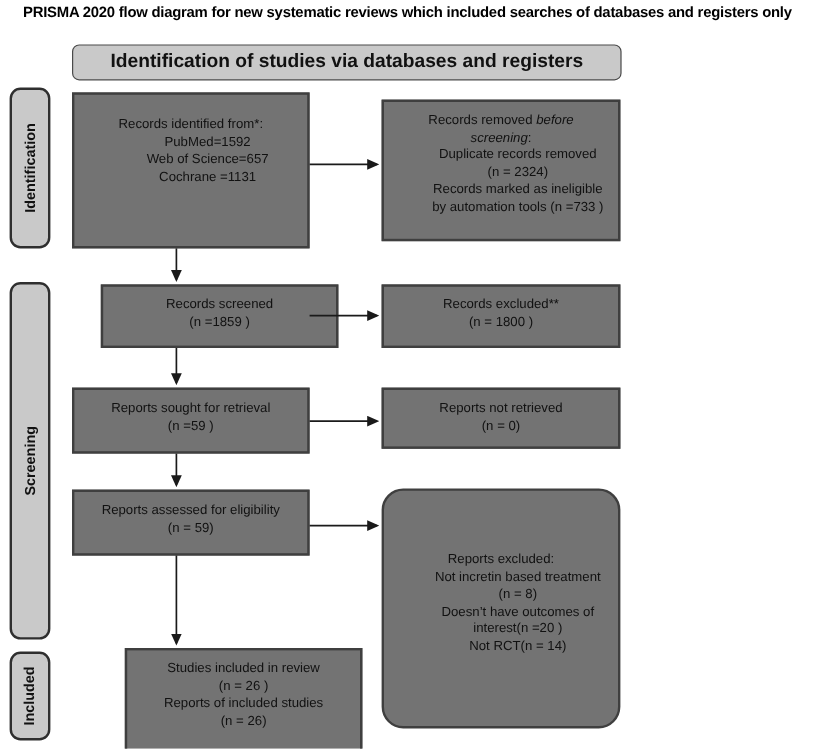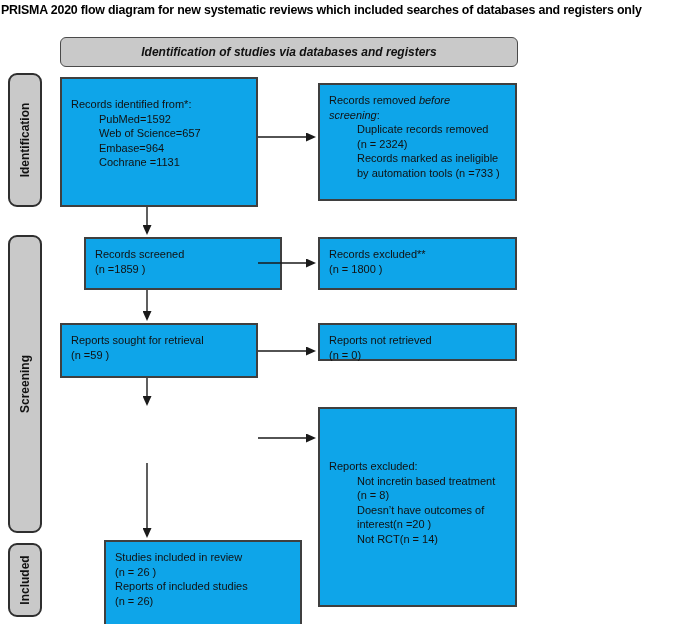--- a/index.html
+++ b/index.html
@@ -9,68 +9,69 @@
     --bg:#ffffff;
   }
   *{margin:0;padding:0;box-sizing:border-box;}
   html,body{background:#fff;}
   body{font-family:"Liberation Sans",sans-serif;}
   .canvas{
     position:relative;
     width:678px;height:624px;
     background:var(--bg);
     overflow:hidden;
+    text-align:center;
   }
   .title{
     position:absolute;left:1px;top:3px;width:677px;
     font-size:12.4px;font-weight:bold;color:#000;
     letter-spacing:-0.2px;
     white-space:nowrap;
   }
   .banner{
     position:absolute;left:60px;top:37px;width:458px;height:30px;
     background:var(--fill-gray);
     border:1.5px solid #4a4a4a;border-radius:6px;
     display:flex;align-items:center;justify-content:center;
-    font-size:12px;font-weight:bold;color:#111;font-style:italic;
+    font-size:16px;font-weight:bold;color:#111;
   }
   .ribbon{
     position:absolute;left:8px;width:34px;
     background:var(--fill-gray);
     border:2px solid #2f2f2f;border-radius:9px;
     display:flex;align-items:center;justify-content:center;
   }
   .ribbon span{
     transform:rotate(-90deg);
     white-space:nowrap;
     font-size:12px;font-weight:bold;color:#111;
   }
   .ribbon.identification{top:73px;height:134px;}
   .ribbon.screening{top:235px;height:298px;}
   .ribbon.included{top:543px;height:74px;}
   .box{
     position:absolute;
-    background:#0ea5e9;
+    background:#737373;
     border:2px solid var(--border-dark);
     font-size:11px;line-height:14.5px;color:#111;
     padding:8px 9px;
   }
   .box .line{white-space:nowrap;}
   .box .line.indent{padding-left:28px;}
   .col-left{left:60px;width:198px;}
   .col-right{left:318px;width:199px;}
   .box.l1{top:77px;height:130px;padding-top:18px;}
   .box.l2{top:237px;height:53px;margin-left:24px;}
   .box.l3{top:323px;height:55px;}
   .box.l4{top:408px;height:55px;}
   .box.l5{top:540px;height:88px;margin-left:44px;}
   .box.r1{top:83px;height:118px;}
   .box.r2{top:237px;height:53px;}
-  .box.r3{top:323px;height:38px;}
-  .box.r4{top:407px;height:200px;padding-top:50px;}
+  .box.r3{top:323px;height:51px;}
+  .box.r4{top:407px;height:200px;padding-top:50px;border-radius:18px;}
   svg.arrows{position:absolute;left:0;top:0;width:678px;height:624px;pointer-events:none;}
 </style>
 </head>
 <body>
 
 <div class="canvas">
 
   <div class="title">PRISMA 2020 flow diagram for new systematic reviews which included searches of databases and registers only</div>
 
   <div class="banner">
@@ -84,21 +85,20 @@
     <span>Screening</span>
   </div>
   <div class="ribbon included">
     <span>Included</span>
   </div>
 
   <div class="box col-left l1">
       <div class="line"><span>Records identified from*:</span></div>
       <div class="line indent"><span>PubMed=1592</span></div>
       <div class="line indent"><span>Web of Science=657</span></div>
-      <div class="line indent"><span>Embase=964</span></div>
       <div class="line indent"><span>Cochrane =1131</span></div>
     </div>
   <div class="box col-right r1">
       <div class="line"><span>Records removed </span><span style="font-style: italic;">before</span></div>
       <div class="line"><span style="font-style: italic;">screening</span><span>:</span></div>
       <div class="line indent"><span>Duplicate records removed</span></div>
       <div class="line indent"><span>(n = 2324)</span></div>
       <div class="line indent"><span>Records marked as ineligible</span></div>
       <div class="line indent"><span>by automation tools (n =733 )</span></div>
     </div>
@@ -110,20 +110,24 @@
       <div class="line"><span>Records excluded**</span></div>
       <div class="line"><span>(n = 1800 )</span></div>
     </div>
   <div class="box col-left l3">
       <div class="line"><span>Reports sought for retrieval</span></div>
       <div class="line"><span>(n =59 )</span></div>
     </div>
   <div class="box col-right r3">
       <div class="line"><span>Reports not retrieved</span></div>
       <div class="line"><span>(n = 0)</span></div>
+    </div>
+  <div class="box col-left l4">
+      <div class="line"><span>Reports assessed for eligibility</span></div>
+      <div class="line"><span>(n = 59)</span></div>
     </div>
   <div class="box col-right r4">
       <div class="line"><span>Reports excluded:</span></div>
       <div class="line indent"><span>Not incretin based treatment</span></div>
       <div class="line indent"><span>(n = 8)</span></div>
       <div class="line indent"><span>Doesn’t have outcomes of</span></div>
       <div class="line indent"><span>interest(n =20 )</span></div>
       <div class="line indent"><span>Not RCT(n = 14)</span></div>
     </div>
   <div class="box col-left l5">

